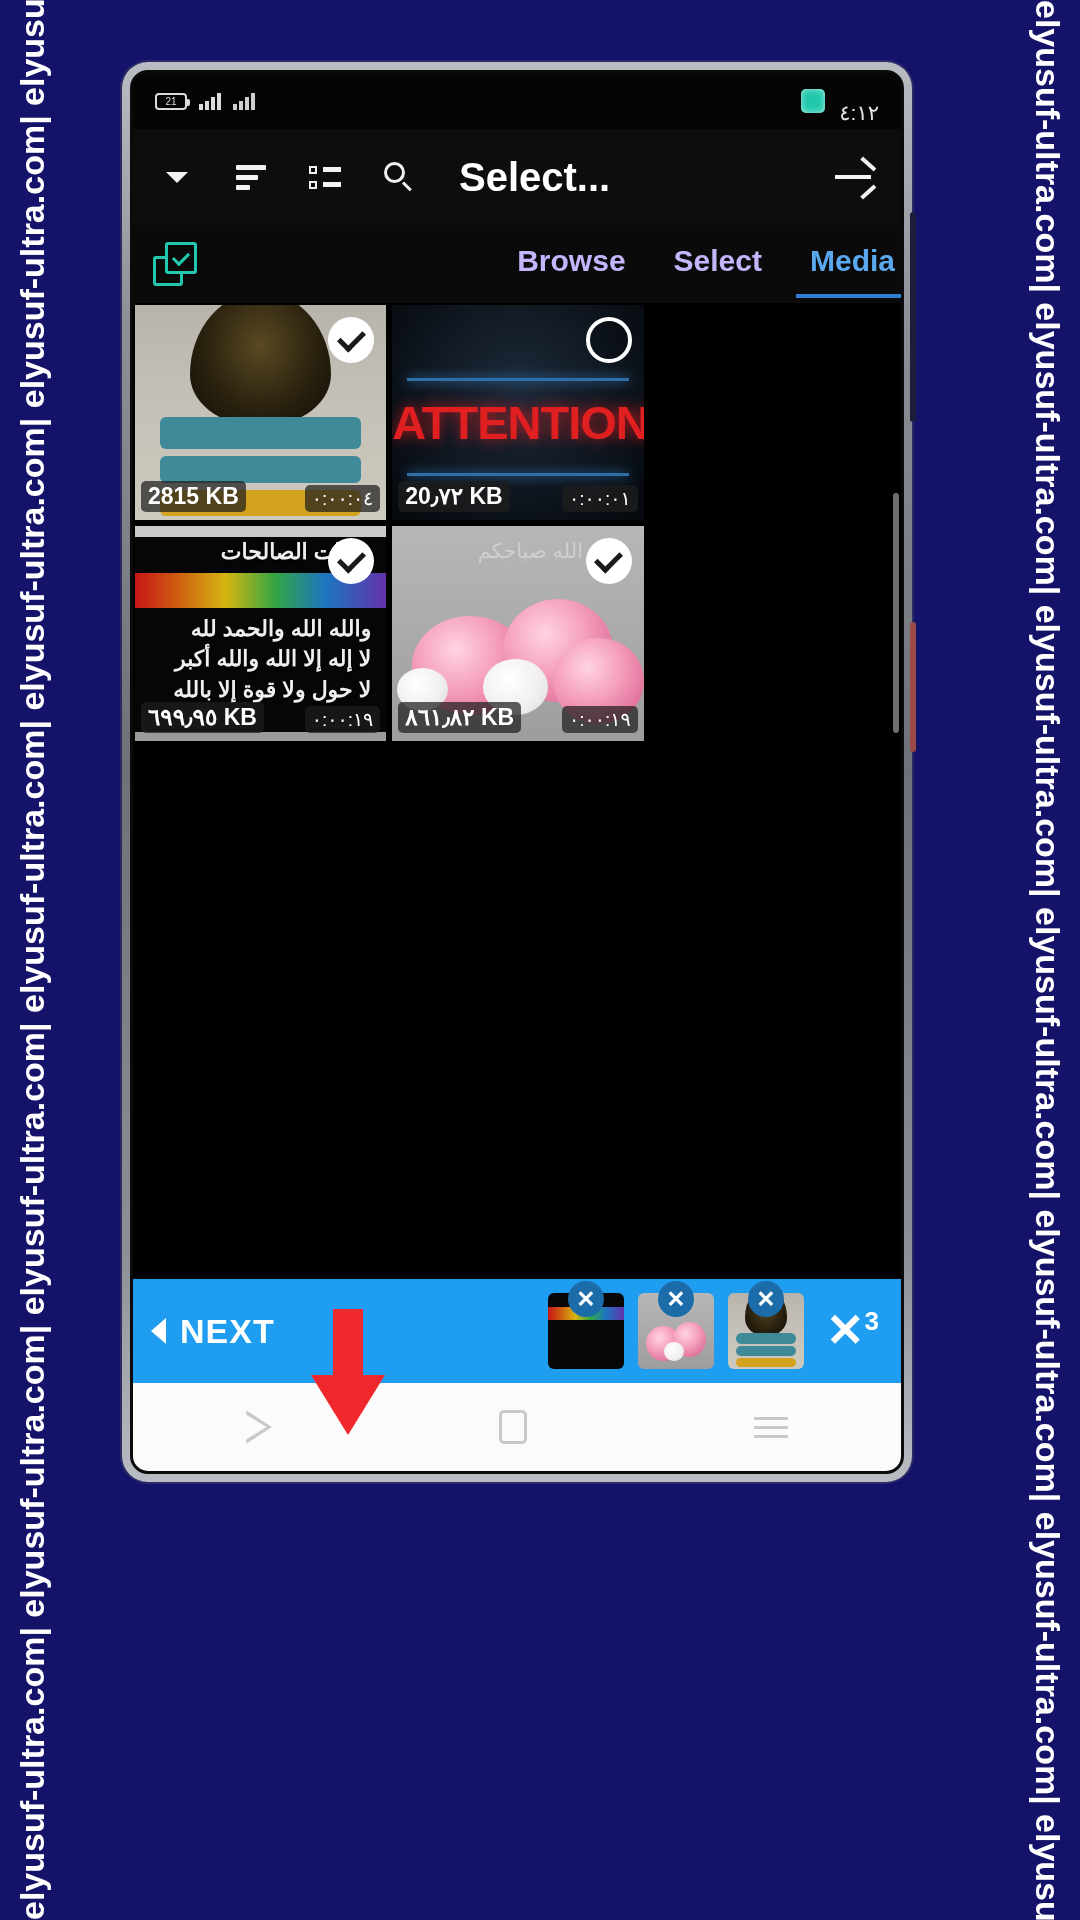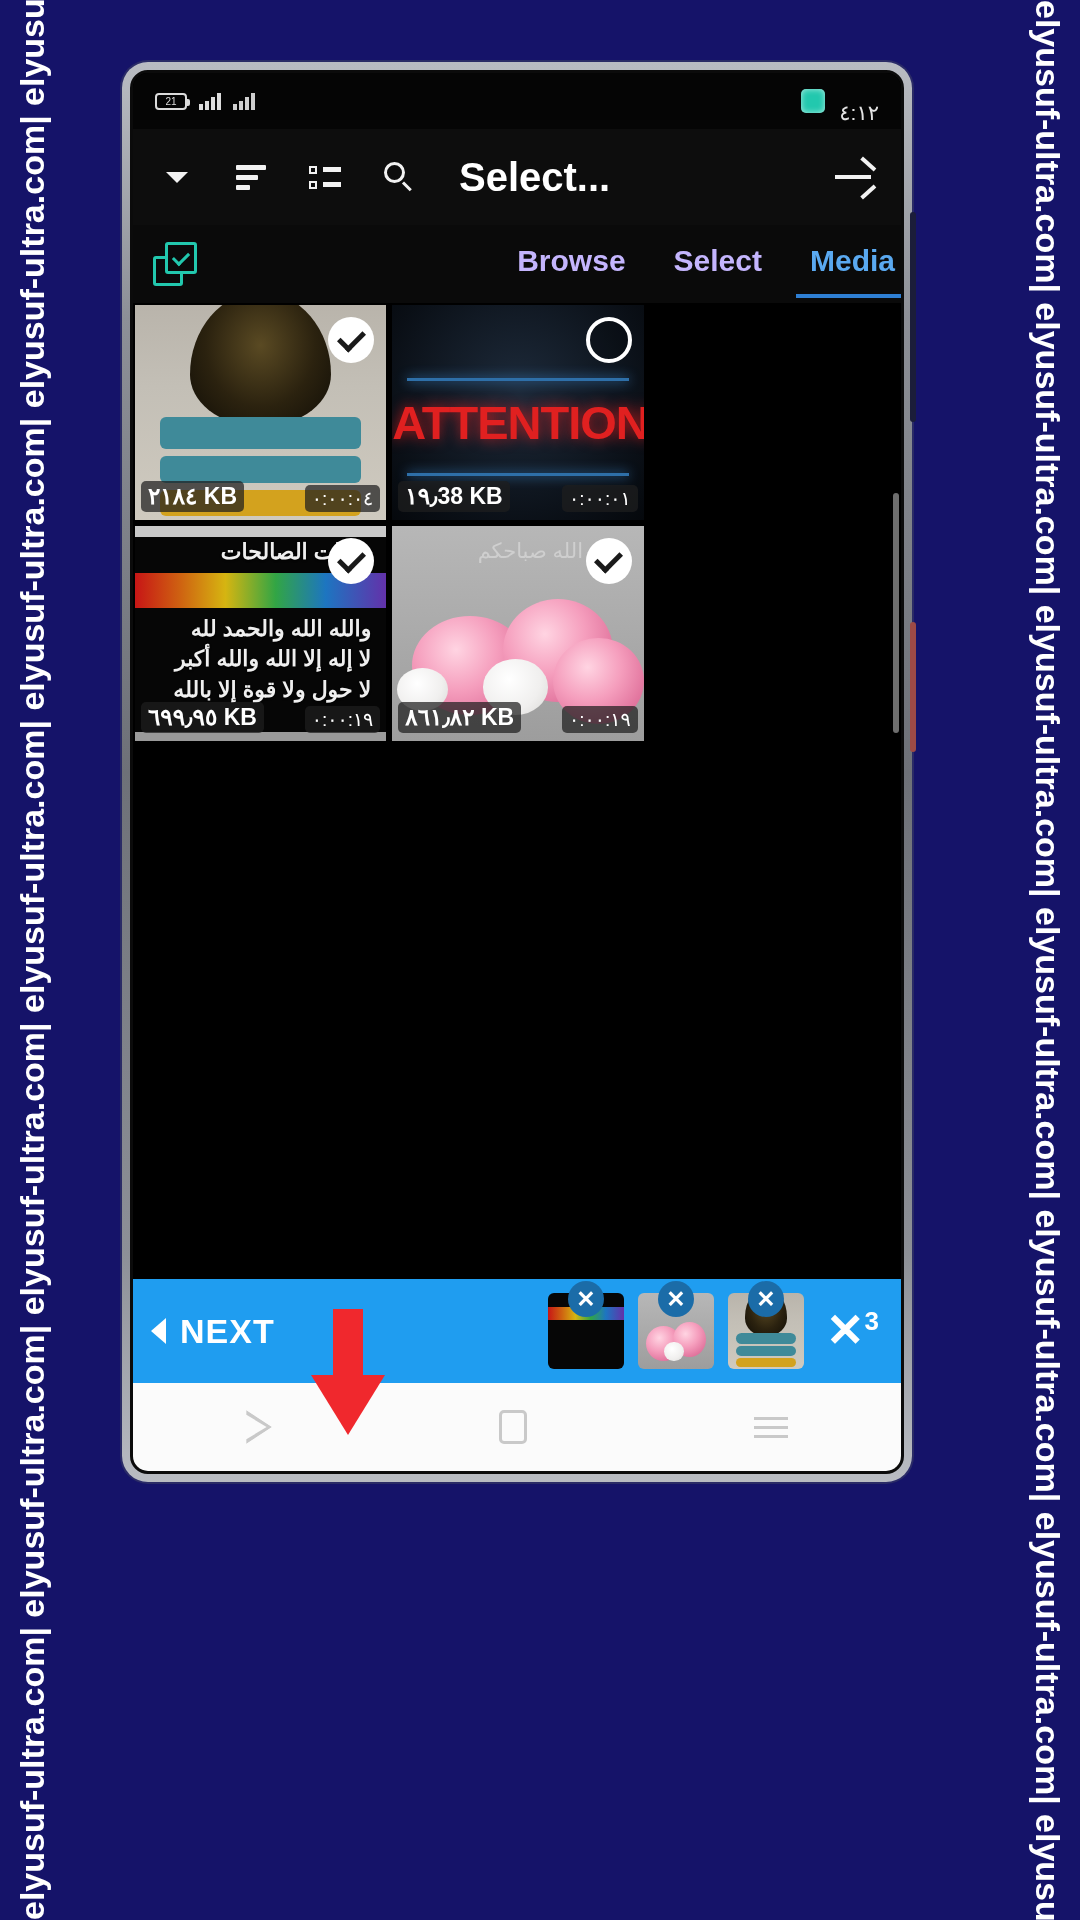--- a/index.html
+++ b/index.html
@@ -507,34 +507,34 @@
 
             <div class="cell">
               <div class="thumb-art art-poster">
                 <span class="crest"></span>
                   <span class="band1"></span>
                   <span class="band2"></span>
                   <span class="band3"></span>
               </div>
               <div class="check on"></div>
               <div class="badge-row">
-                <span class="badge">٢١٨٤ KB</span>
+                <span class="badge">2815 KB</span>
                 <span class="badge dur">٠:٠٠:٠٤</span>
               </div>
             </div>
 
             <div class="cell">
               <div class="thumb-art art-attention">
                 <span class="glow1"></span>
                   <span class="glow2"></span>
                 <span class="word">ATTENTION</span>
               </div>
               <div class="check off"></div>
               <div class="badge-row">
-                <span class="badge">١٩٫38 KB</span>
+                <span class="badge">20٫٧٢ KB</span>
                 <span class="badge dur">٠:٠٠:٠١</span>
               </div>
             </div>
 
 
             <div class="cell empty"></div>
 
             <div class="cell">
               <div class="thumb-art art-dhikr">
                 <span class="topbar"></span>

